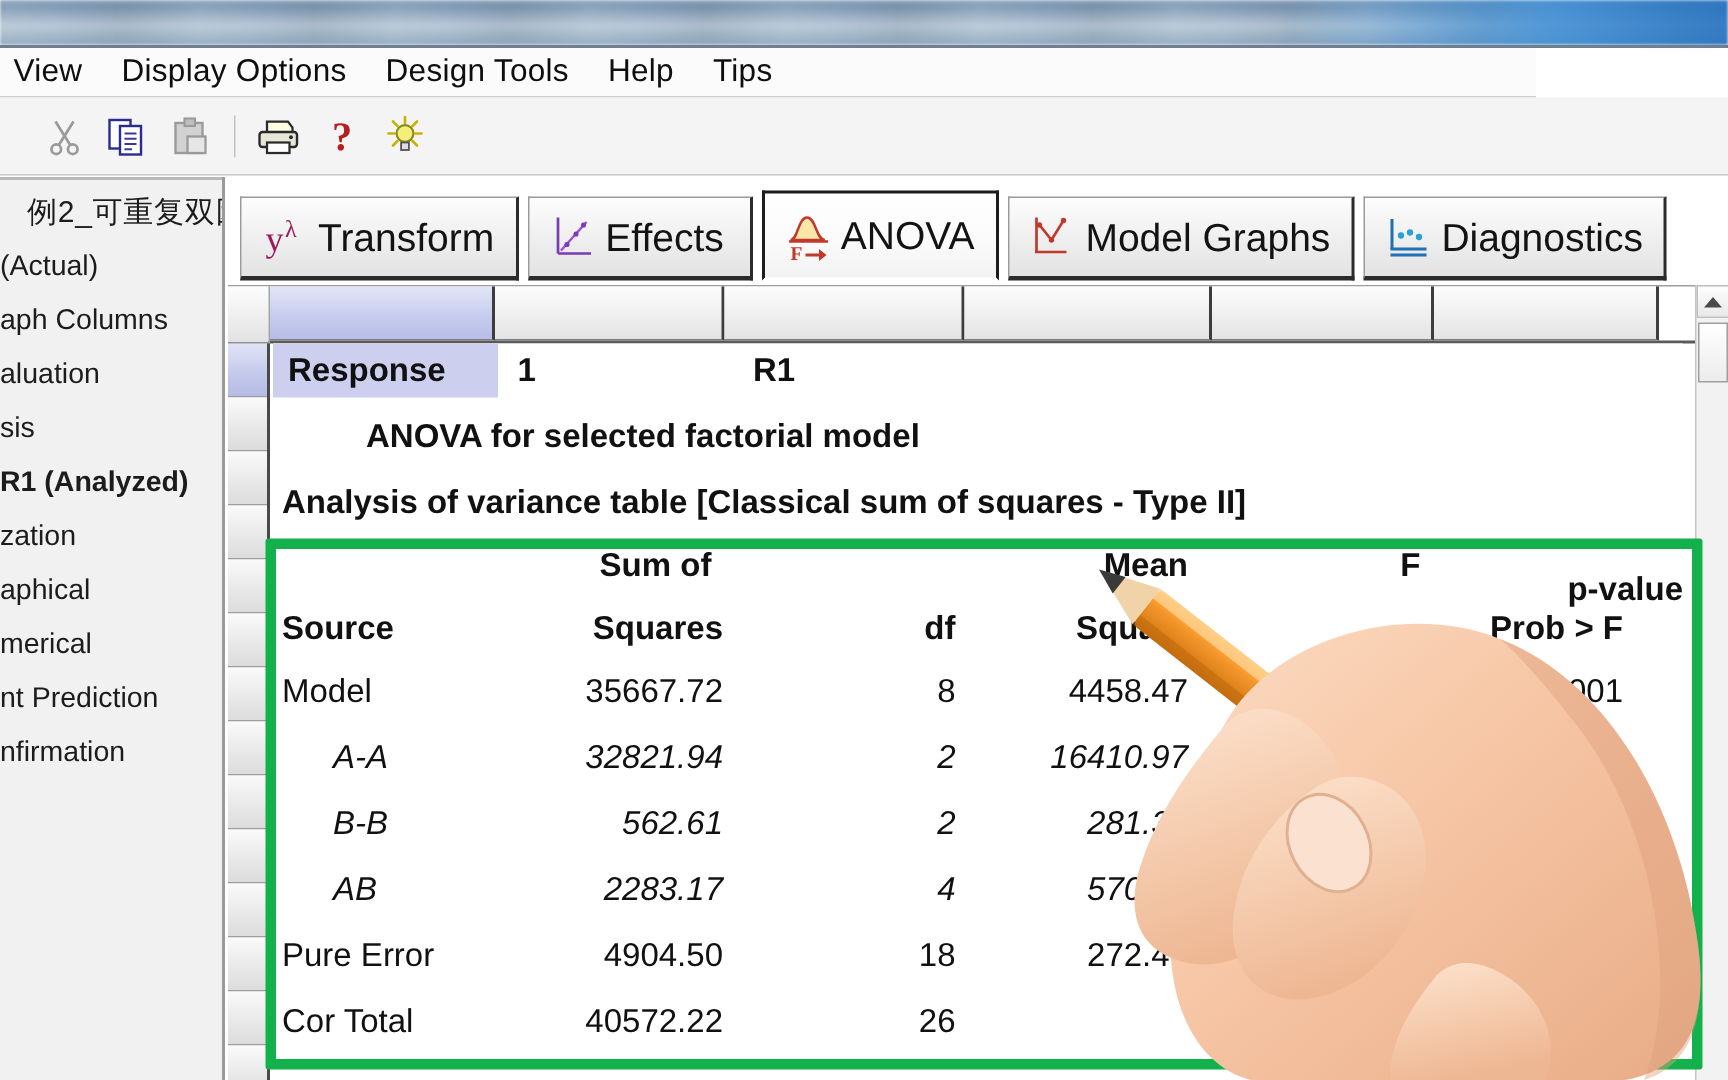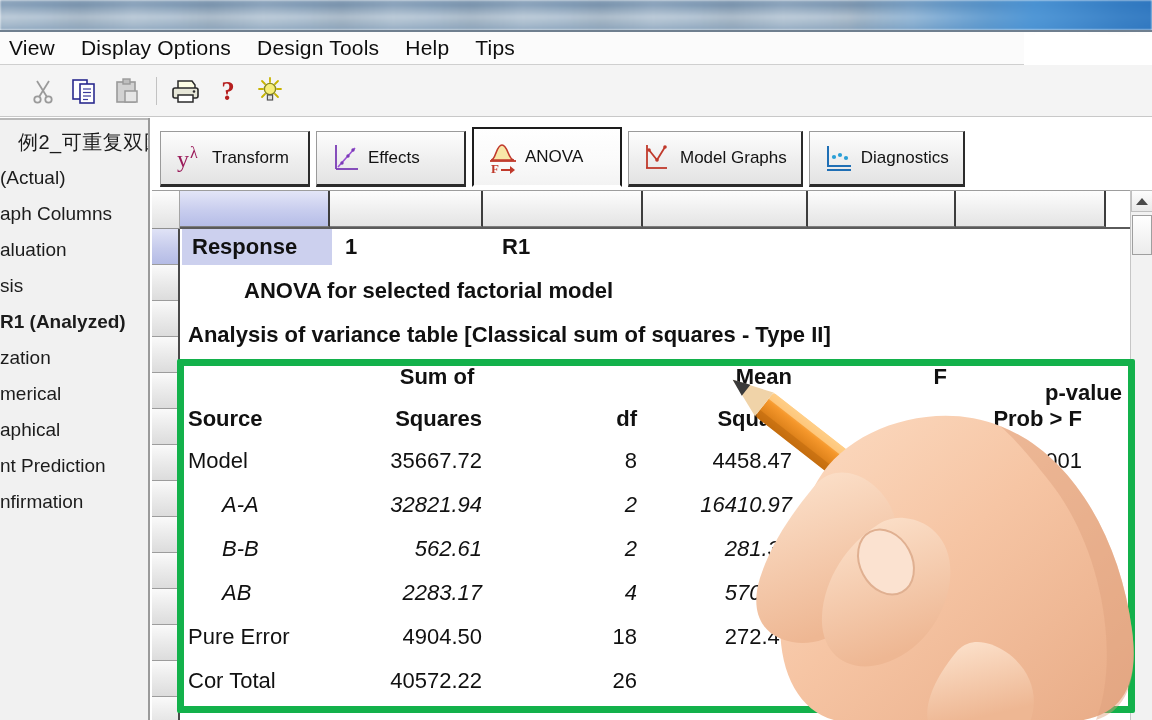--- a/index.html
+++ b/index.html
@@ -113,21 +113,21 @@
     display: flex; align-items: center; gap: 7px;
     padding: 0 14px; margin-right: 6px;
     cursor: default;
   }
   .tab.active {
     background: linear-gradient(180deg,#ffffff 0%, #fafafa 60%, #f3f3f3 100%);
     border: 2px solid #1d1d1d;
     border-bottom: 2px solid #ffffff;
     height: 60px;
   }
-  .tab-label { font-size: 17px; color: #131313; white-space: nowrap; }
+  .tab-label { font-size: 26px; color: #131313; white-space: nowrap; }
   .tab-ico { width: 30px; height: 32px; flex: none; }
 
   
   .sheet {
     position: absolute; left: 0; top: 72px; width: 1000px; height: 530px;
     background: #ffffff;
     border-top: 1px solid #9d9d9d;
   }
   .colhdr {
     position: absolute; left: 0; top: 0; height: 38px; width: 1000px;
@@ -316,22 +316,22 @@
 
   <div class="sidebar">
     <div class="sb-top-rule"></div>
     <div class="sb-item cjk">例2_可重复双因</div>
     <div class="sb-item">(Actual)</div>
     <div class="sb-item">aph Columns</div>
     <div class="sb-item">aluation</div>
     <div class="sb-item">sis</div>
     <div class="sb-item bold">R1 (Analyzed)</div>
     <div class="sb-item">zation</div>
+    <div class="sb-item">aphical</div>
     <div class="sb-item">merical</div>
-    <div class="sb-item">aphical</div>
     <div class="sb-item">nt Prediction</div>
     <div class="sb-item">nfirmation</div>
   </div>
 
   <div class="main">
 
     <div class="tabrow">
 
       <div class="tab">
         <span class="tab-ico">

